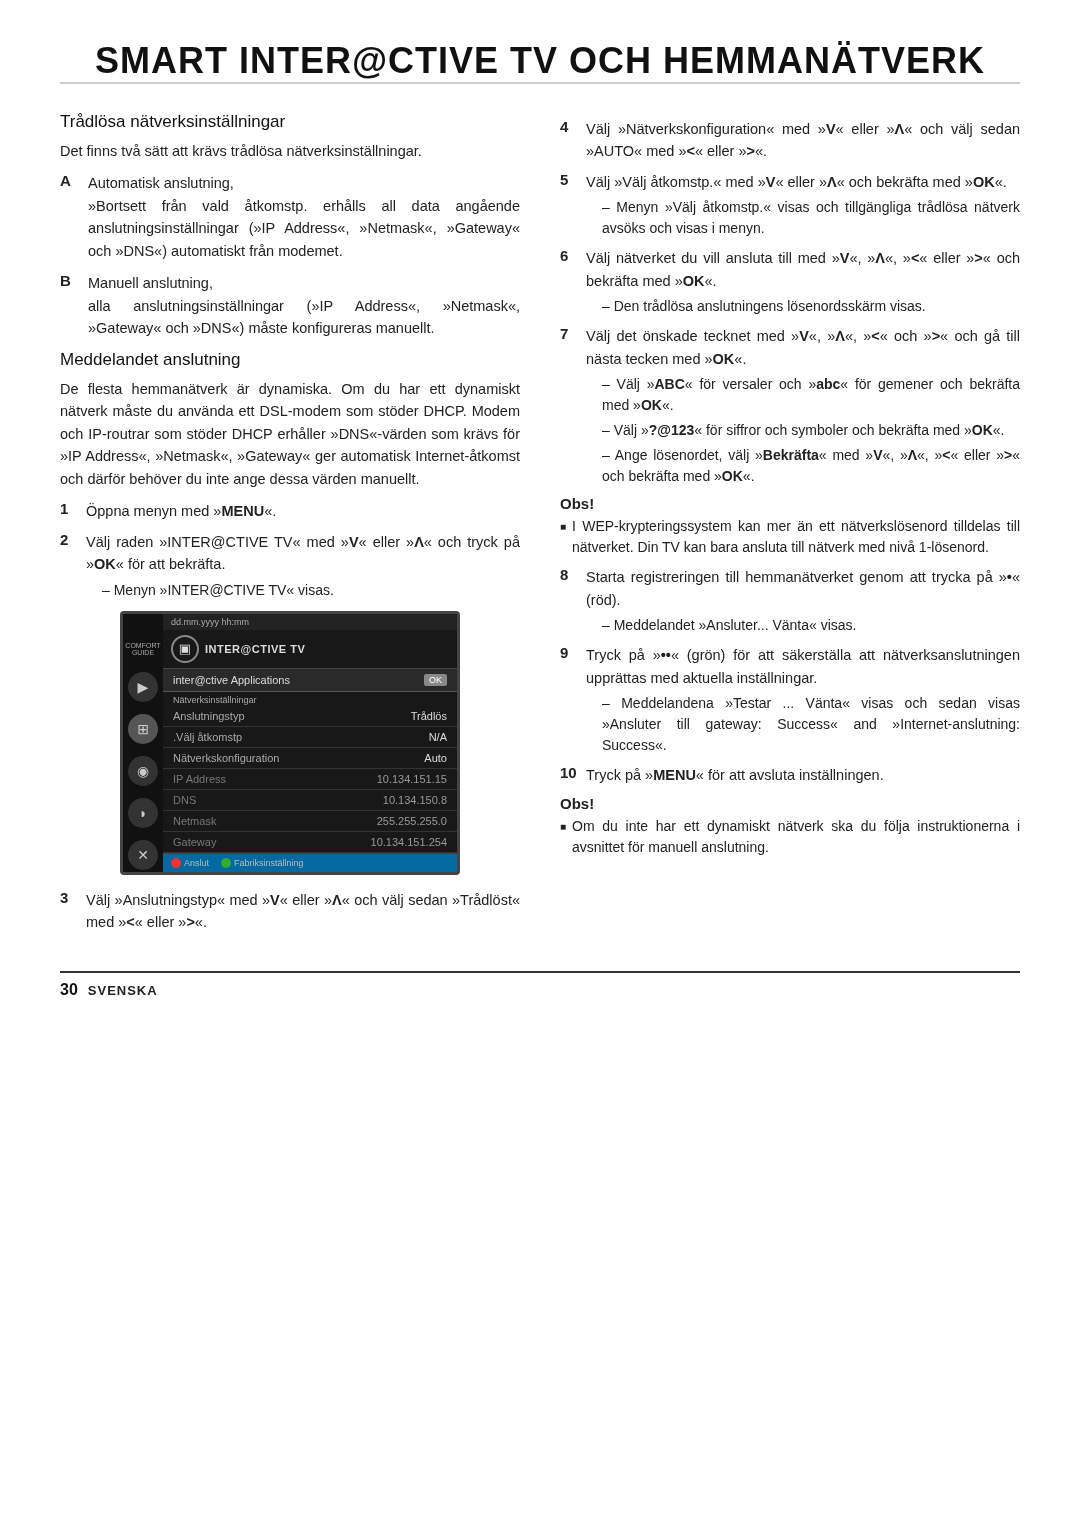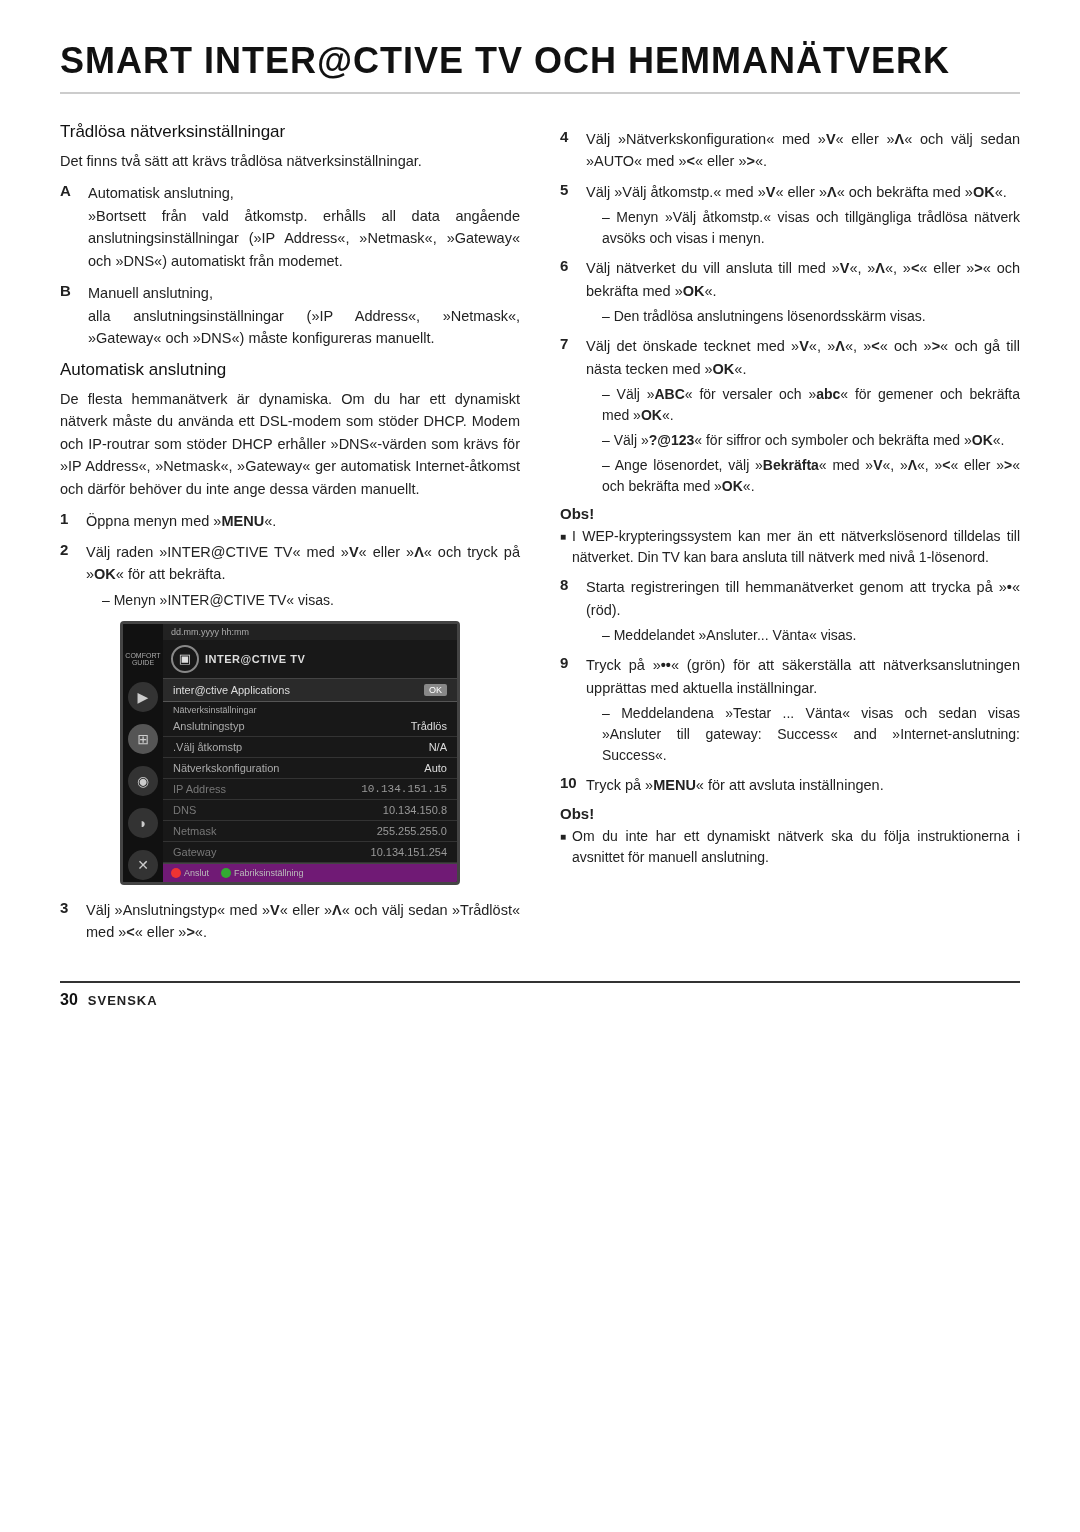--- a/index.html
+++ b/index.html
@@ -13,21 +13,21 @@
       padding: 40px 60px 40px 60px;
     }
     .page-title {
       font-size: 36px;
       font-weight: 900;
       letter-spacing: 1px;
       text-transform: uppercase;
       color: #111;
       margin-bottom: 28px;
       border-bottom: 2px solid #ccc;
-      padding-bottom: 10px;
+      text-align: center;
     }
     .two-col {
       display: flex;
       gap: 40px;
     }
     .col-left {
       width: 460px;
       flex-shrink: 0;
     }
     .col-right {
@@ -214,21 +214,21 @@
       color: #ccc;
       font-size: 14px;
     }
     .tv-sidebar-icon.active {
       background: #555;
     }
     .tv-main {
       margin-left: 40px;
     }
     .tv-bottom-bar {
-      background: #701a75;
+      background: #0369a1;
       display: flex;
       gap: 4px;
       padding: 4px 8px;
       border-top: 1px solid #444;
     }
     .tv-btn {
       display: flex;
       align-items: center;
       gap: 3px;
       font-size: 9px;
@@ -285,21 +285,21 @@
     </div>
 
     <div class="lettered-item">
       <span class="letter">B</span>
       <div class="item-text">
         Manuell anslutning,<br>
         alla anslutningsinställningar (»IP Address«, »Netmask«, »Gateway« och »DNS«) måste konfigureras manuellt.
       </div>
     </div>
 
-    <h2>Automatisk anslutning</h2>
+    <h2>Meddelandet anslutning</h2>
     <p>De flesta hemmanätverk är dynamiska. Om du har ett dynamiskt nätverk måste du använda ett DSL-modem som stöder DHCP. Modem och IP-routrar som stöder DHCP erhåller »DNS«-värden som krävs för »IP Address«, »Netmask«, »Gateway« ger automatisk Internet-åtkomst och därför behöver du inte ange dessa värden manuellt.</p>
 
     <div class="numbered-steps">
       <div class="step">
         <span class="num">1</span>
         <div class="step-text">Öppna menyn med »<b>MENU</b>«.</div>
       </div>
       <div class="step">
         <span class="num">2</span>
         <div class="step-text">
@@ -345,21 +345,21 @@
           <div class="tv-data-row">
             <span class="tv-data-key">.Välj åtkomstp</span>
             <span class="tv-data-val">N/A</span>
           </div>
           <div class="tv-data-row">
             <span class="tv-data-key">Nätverkskonfiguration</span>
             <span class="tv-data-val">Auto</span>
           </div>
           <div class="tv-data-row">
             <span class="tv-data-key" style="color:#777;">IP Address</span>
-            <span class="tv-data-val" style="color:#999;font-family:Liberation Mono, monospace;">10.134.151.15</span>
+            <span class="tv-data-val" style="color:#999;">10.134.151.15</span>
           </div>
           <div class="tv-data-row">
             <span class="tv-data-key" style="color:#777;">DNS</span>
             <span class="tv-data-val" style="color:#999;">10.134.150.8</span>
           </div>
           <div class="tv-data-row">
             <span class="tv-data-key" style="color:#777;">Netmask</span>
             <span class="tv-data-val" style="color:#999;">255.255.255.0</span>
           </div>
           <div class="tv-data-row">

